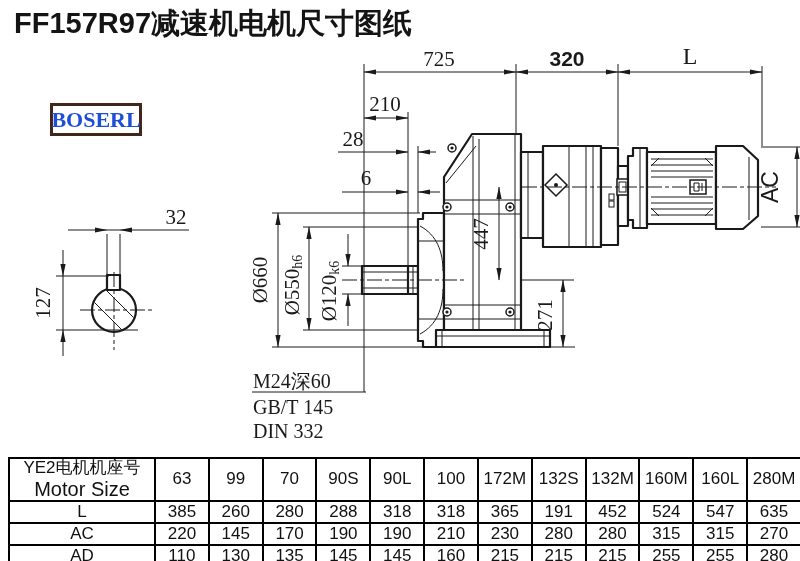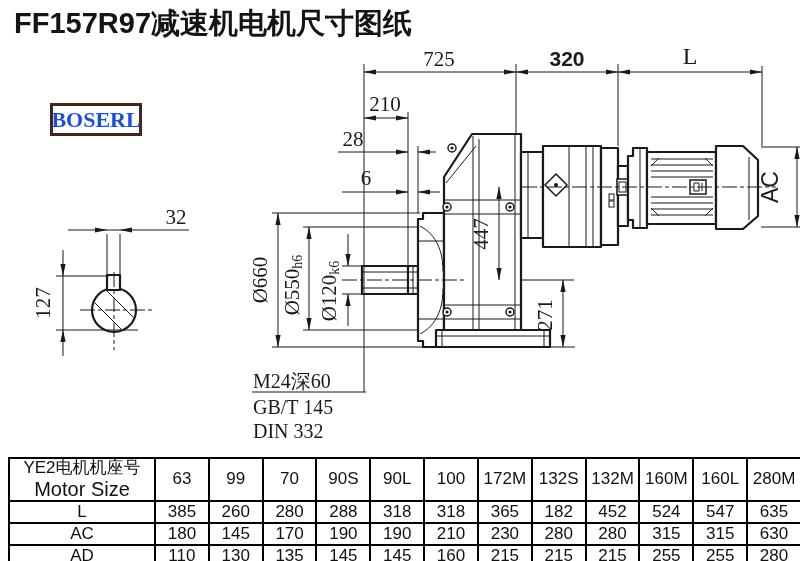--- a/index.html
+++ b/index.html
@@ -226,40 +226,40 @@
     </tr>
     <tr class="r">
       <td>L</td>
       <td>385</td>
       <td>260</td>
       <td>280</td>
       <td>288</td>
       <td>318</td>
       <td>318</td>
       <td>365</td>
-      <td>182</td>
+      <td>191</td>
       <td>452</td>
       <td>524</td>
       <td>547</td>
       <td>635</td>
     </tr>
     <tr class="r">
       <td>AC</td>
-      <td>180</td>
+      <td>220</td>
       <td>145</td>
       <td>170</td>
       <td>190</td>
       <td>190</td>
       <td>210</td>
       <td>230</td>
       <td>280</td>
       <td>280</td>
       <td>315</td>
       <td>315</td>
-      <td>630</td>
+      <td>270</td>
     </tr>
     <tr class="r">
       <td>AD</td>
       <td>110</td>
       <td>130</td>
       <td>135</td>
       <td>145</td>
       <td>145</td>
       <td>160</td>
       <td>215</td>

